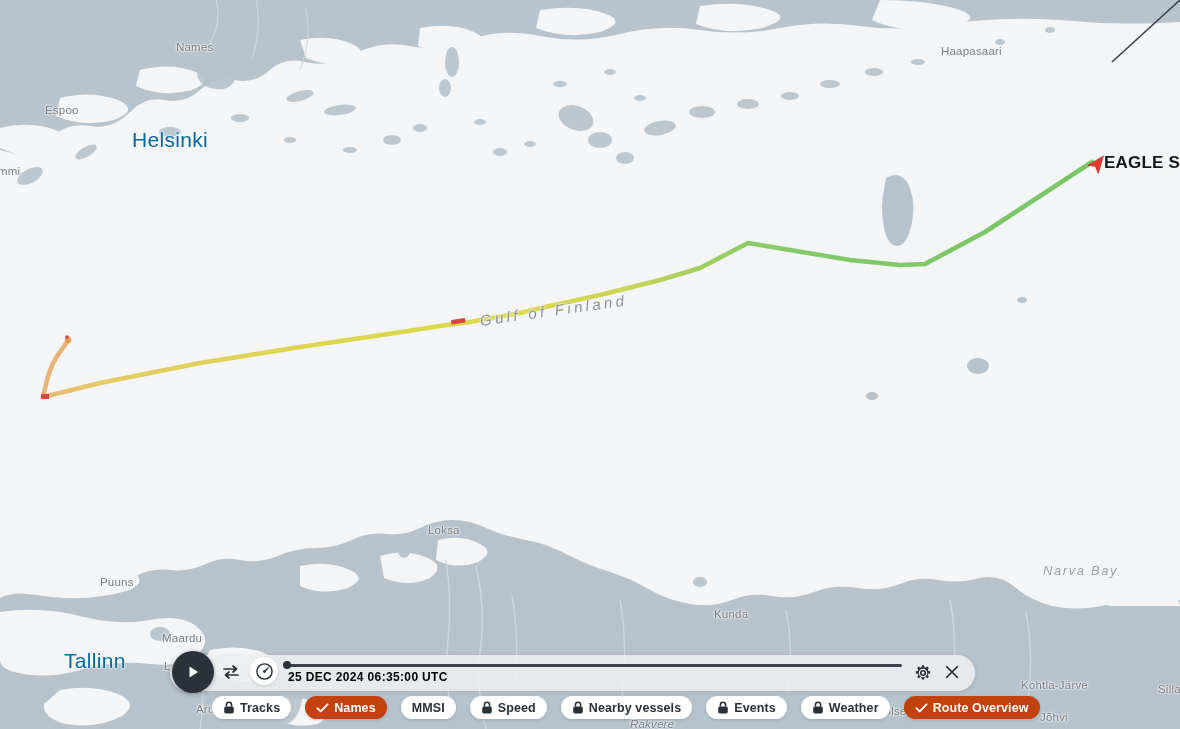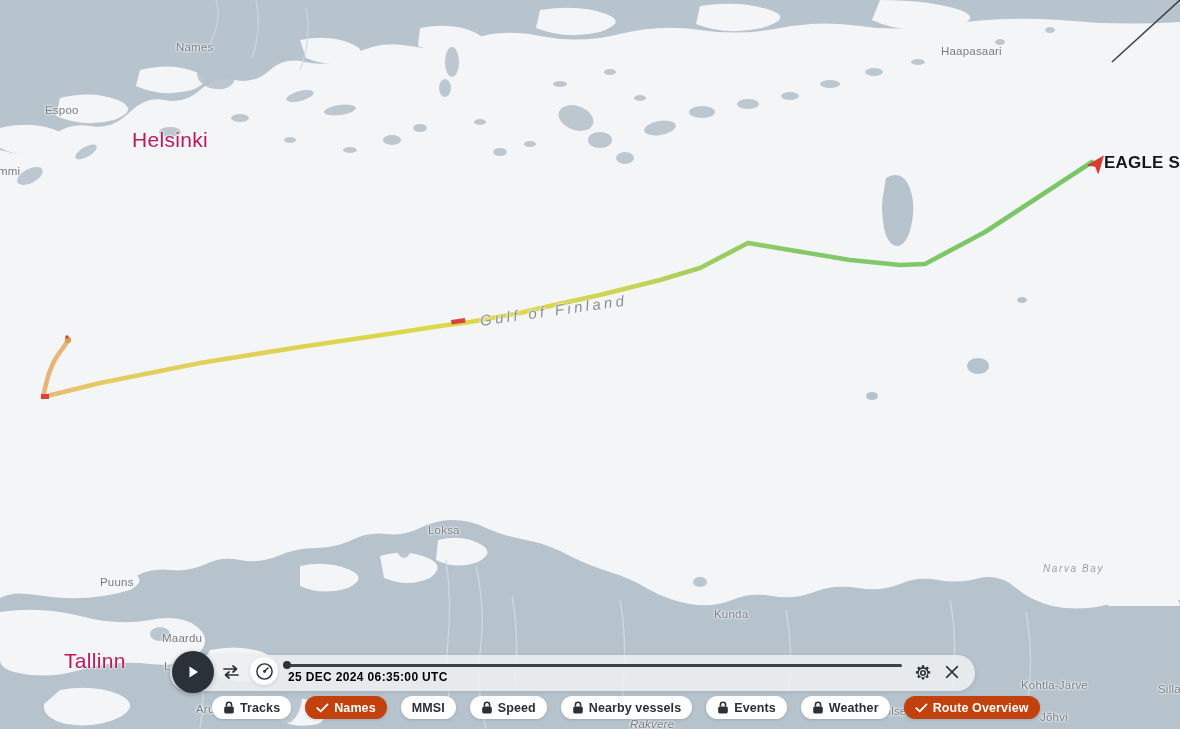--- a/index.html
+++ b/index.html
@@ -16,28 +16,28 @@
   #map-svg { position: absolute; inset: 0; width: 1180px; height: 729px; display:block; }
 
   
   .map-label {
     position: absolute;
     color: #5d646b;
     white-space: nowrap;
     pointer-events: none;
     text-shadow: 0 0 2px #f4f5f6, 0 0 2px #f4f5f6, 0 0 3px #f4f5f6;
   }
-  .lbl-city-major { font-size: 21px; color: #be185d; letter-spacing: .3px; }
+  .lbl-city-major { font-size: 21px; color: #0369a1; letter-spacing: .3px; }
   .lbl-city-small { font-size: 11.5px; color: #767d84; letter-spacing: .2px; }
   .lbl-water {
     font-size: 15px; font-style: italic; color: #8b9197;
     letter-spacing: 3.4px; font-weight: 400;
   }
   .lbl-water-sm {
-    font-size: 10px; font-style: italic; color: #9aa0a6;
+    font-size: 13px; font-style: italic; color: #9aa0a6;
     letter-spacing: 1.6px;
   }
 
   
   #vessel-group { position: absolute; left: 1086px; top: 150px; pointer-events: none; }
   #vessel-name {
     position: absolute; left: 18px; top: 3px;
     font-size: 17px; font-weight: bold; color: #15181b;
     white-space: nowrap; letter-spacing: .2px;
     text-shadow: 0 0 2px #f4f5f6, 0 0 3px #f4f5f6, 0 0 4px #f4f5f6;

